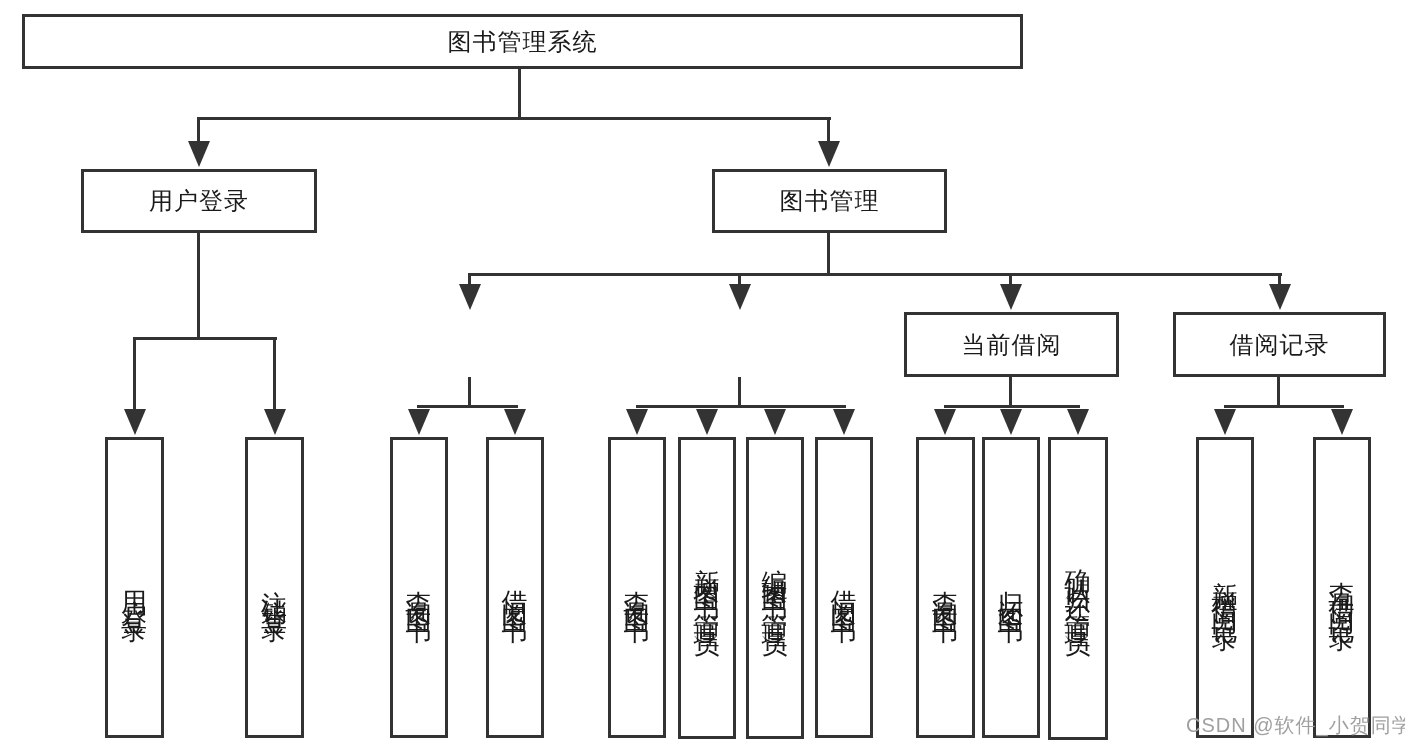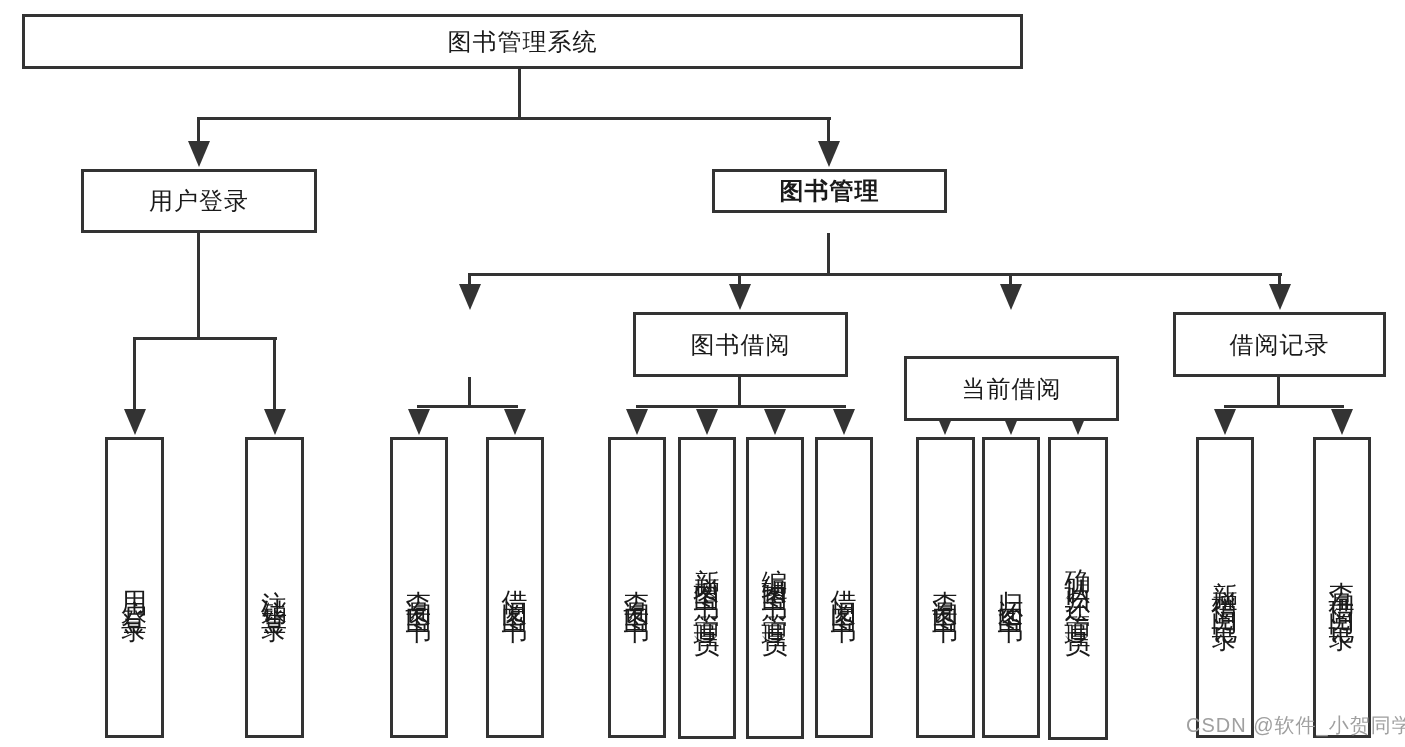--- a/index.html
+++ b/index.html
@@ -112,28 +112,25 @@
   <div class="arr" style="left:1214px; top:409px;"></div>
   <div class="arr" style="left:1331px; top:409px;"></div>
 
   <div class="box root-box" style="left:22px; top:14px; width:1001px; height:55px;">
     <span>图书管理系统</span>
   </div>
 
   <div class="box h-box" style="left:81px; top:169px; width:236px; height:64px;">
     <span>用户登录</span>
   </div>
-  <div class="box h-box" style="left:712px; top:169px; width:235px; height:44px;font-weight:bold;">
+  <div class="box h-box" style="left:712px; top:169px; width:235px; height:64px;">
     <span>图书管理</span>
   </div>
 
-  <div class="box h-box" style="left:633px; top:312px; width:215px; height:65px;">
-    <span>图书借阅</span>
-  </div>
-  <div class="box h-box" style="left:904px; top:312px; width:215px; height:65px;margin-top:44px;">
+  <div class="box h-box" style="left:904px; top:312px; width:215px; height:65px;">
     <span>当前借阅</span>
   </div>
   <div class="box h-box" style="left:1173px; top:312px; width:213px; height:65px;">
     <span>借阅记录</span>
   </div>
 
   <div class="box v-box" style="left:105px; top:437px; width:59px; height:301px;">
     <span>用户登录</span>
   </div>
   <div class="box v-box" style="left:245px; top:437px; width:59px; height:301px;">

